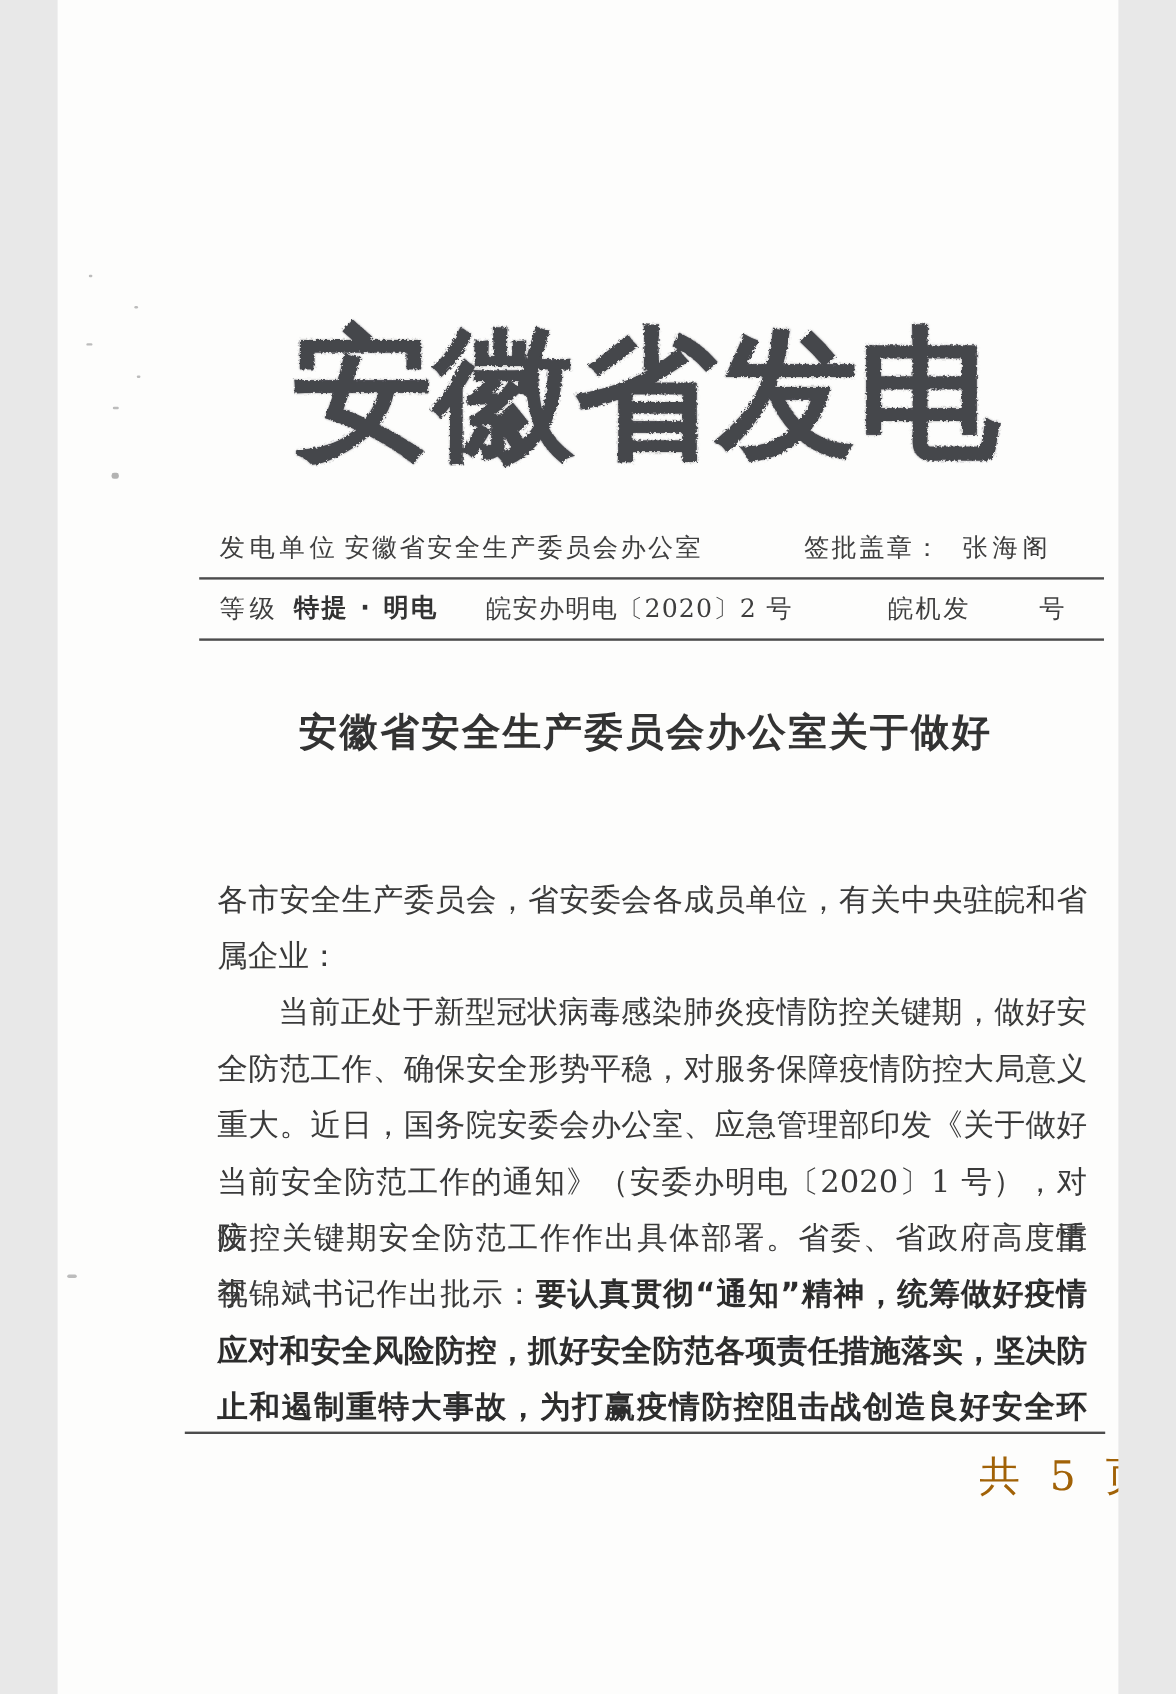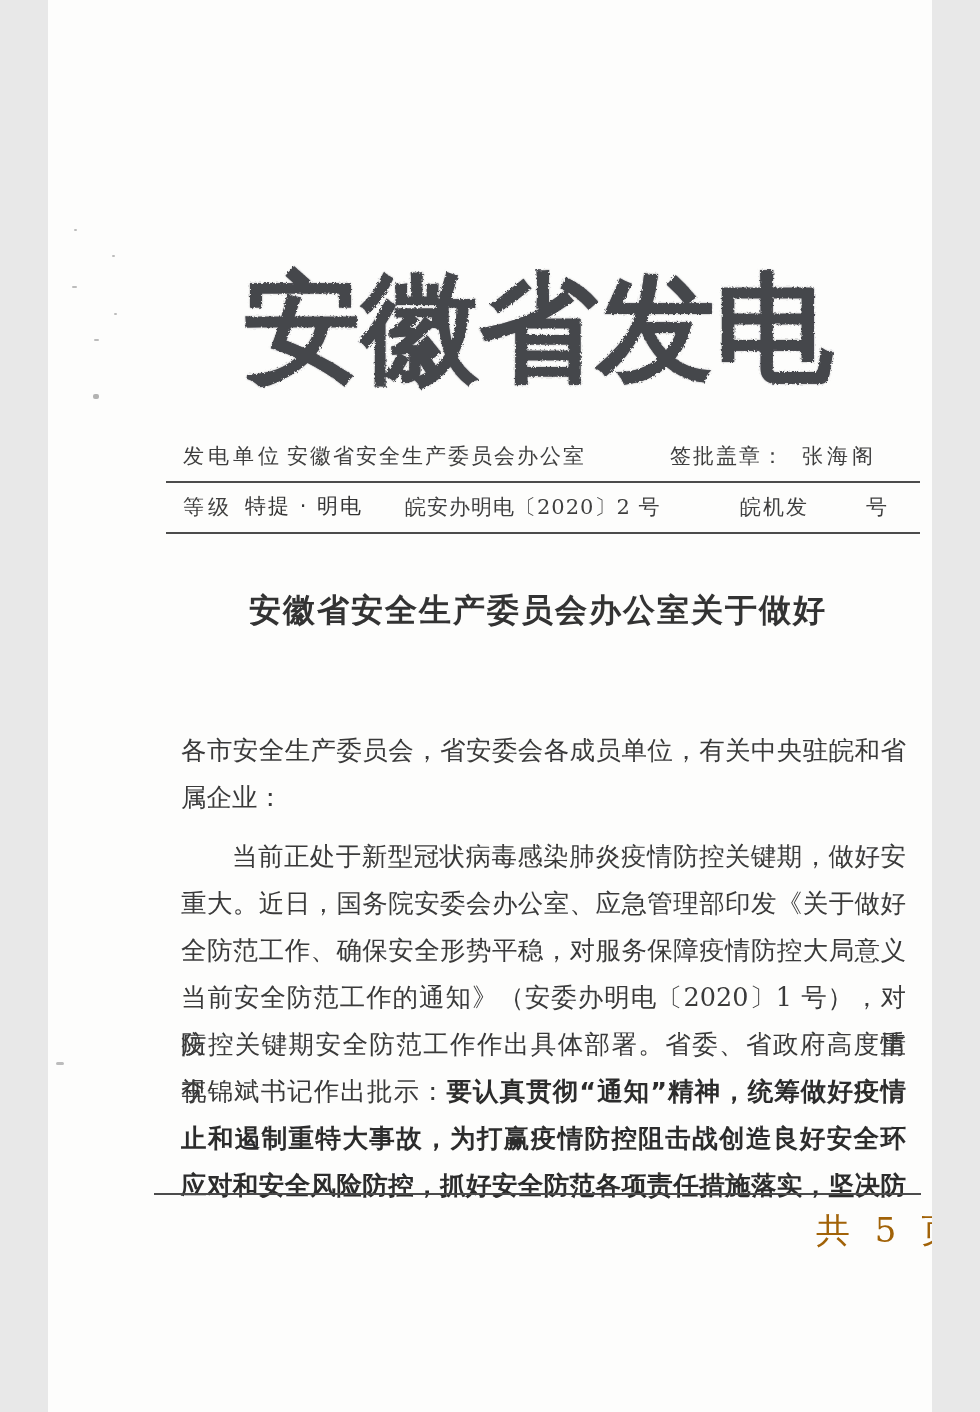--- a/index.html
+++ b/index.html
@@ -17,37 +17,37 @@
     text-shadow:0 0 1px rgba(58,58,64,.85), 0 0 2px rgba(70,70,78,.35);
     filter:url(#grainF);
     white-space:nowrap;
   }
   
   .hitem{position:absolute;font-size:21px;line-height:26px;color:#3e3e3e;white-space:nowrap;}
   .ls2{letter-spacing:2px;}
   .ls4{letter-spacing:4px;}
   .hbold{
     font-family:"DejaVu Sans","Liberation Sans",sans-serif;
-    font-weight:400;color:#333;letter-spacing:2px;
+    font-weight:700;color:#333;letter-spacing:2px;
   }
   .rule{position:absolute;background:#4c4c4c;height:2px;}
   
   .notice-title{
     position:absolute;left:0;top:582px;width:980px;text-align:center;
     font-size:32px;line-height:56px;font-weight:700;color:#333;
     letter-spacing:2px;white-space:nowrap;
   }
   
   .body-text{
     position:absolute;left:133px;top:727px;width:725px;
     font-size:25.5px;line-height:47px;color:#3a3a3a;
   }
   .bline{text-align:justify;text-align-last:justify;height:47px;overflow:visible;}
   .bline.left{text-align:left;text-align-last:left;}
-  .bline.indent{text-indent:51px;margin-top:12px;}
+  .bline.indent{text-indent:51px;}
   .seg{color:inherit;}
   .seg.b{
     font-family:"DejaVu Sans","Liberation Sans",sans-serif;
     font-weight:700;color:#2c2c2c;
   }
   
   .footer-pages{
     position:absolute;left:768px;top:1208px;font-size:34px;color:#a16207;
     letter-spacing:7px;white-space:nowrap;
   }
@@ -82,27 +82,27 @@
   <div class="rule" style="left:118px;top:532px;width:754px;"></div>
 
   <div class="notice-title">
     <div>安徽省安全生产委员会办公室关于做好</div>
   </div>
 
   <div class="body-text">
       <div class="bline"><span class="seg">各市安全生产委员会，省安委会各成员单位，有关中央驻皖和省</span></div>
       <div class="bline left"><span class="seg">属企业：</span></div>
       <div class="bline indent"><span class="seg">当前正处于新型冠状病毒感染肺炎疫情防控关键期，做好安</span></div>
+      <div class="bline"><span class="seg">全防范工作、确保安全形势平稳，对服务保障疫情防控大局意义</span></div>
       <div class="bline"><span class="seg">重大。近日，国务院安委会办公室、应急管理部印发《关于做好</span></div>
-      <div class="bline"><span class="seg">全防范工作、确保安全形势平稳，对服务保障疫情防控大局意义</span></div>
       <div class="bline"><span class="seg">当前安全防范工作的通知》（安委办明电〔2020〕1 号），对疫情</span></div>
       <div class="bline"><span class="seg">防控关键期安全防范工作作出具体部署。省委、省政府高度重视，</span></div>
       <div class="bline"><span class="seg">李锦斌书记作出批示：</span><span class="seg b">要认真贯彻“通知”精神，统筹做好疫情</span></div>
+      <div class="bline"><span class="seg b">应对和安全风险防控，抓好安全防范各项责任措施落实，坚决防</span></div>
       <div class="bline"><span class="seg b">止和遏制重特大事故，为打赢疫情防控阻击战创造良好安全环</span></div>
-      <div class="bline"><span class="seg b">应对和安全风险防控，抓好安全防范各项责任措施落实，坚决防</span></div>
     </div>
 
   <div class="rule" style="left:106px;top:1193px;width:767px;"></div>
   <div class="footer-pages">共 5 页</div>
 
   <div class="speck" style="left:26px;top:229px;width:3px;height:2px;"></div>
   <div class="speck" style="left:64px;top:255px;width:3px;height:2px;"></div>
   <div class="speck" style="left:24px;top:286px;width:5px;height:2px;"></div>
   <div class="speck" style="left:66px;top:313px;width:3px;height:2px;"></div>
   <div class="speck" style="left:46px;top:339px;width:5px;height:2px;"></div>

